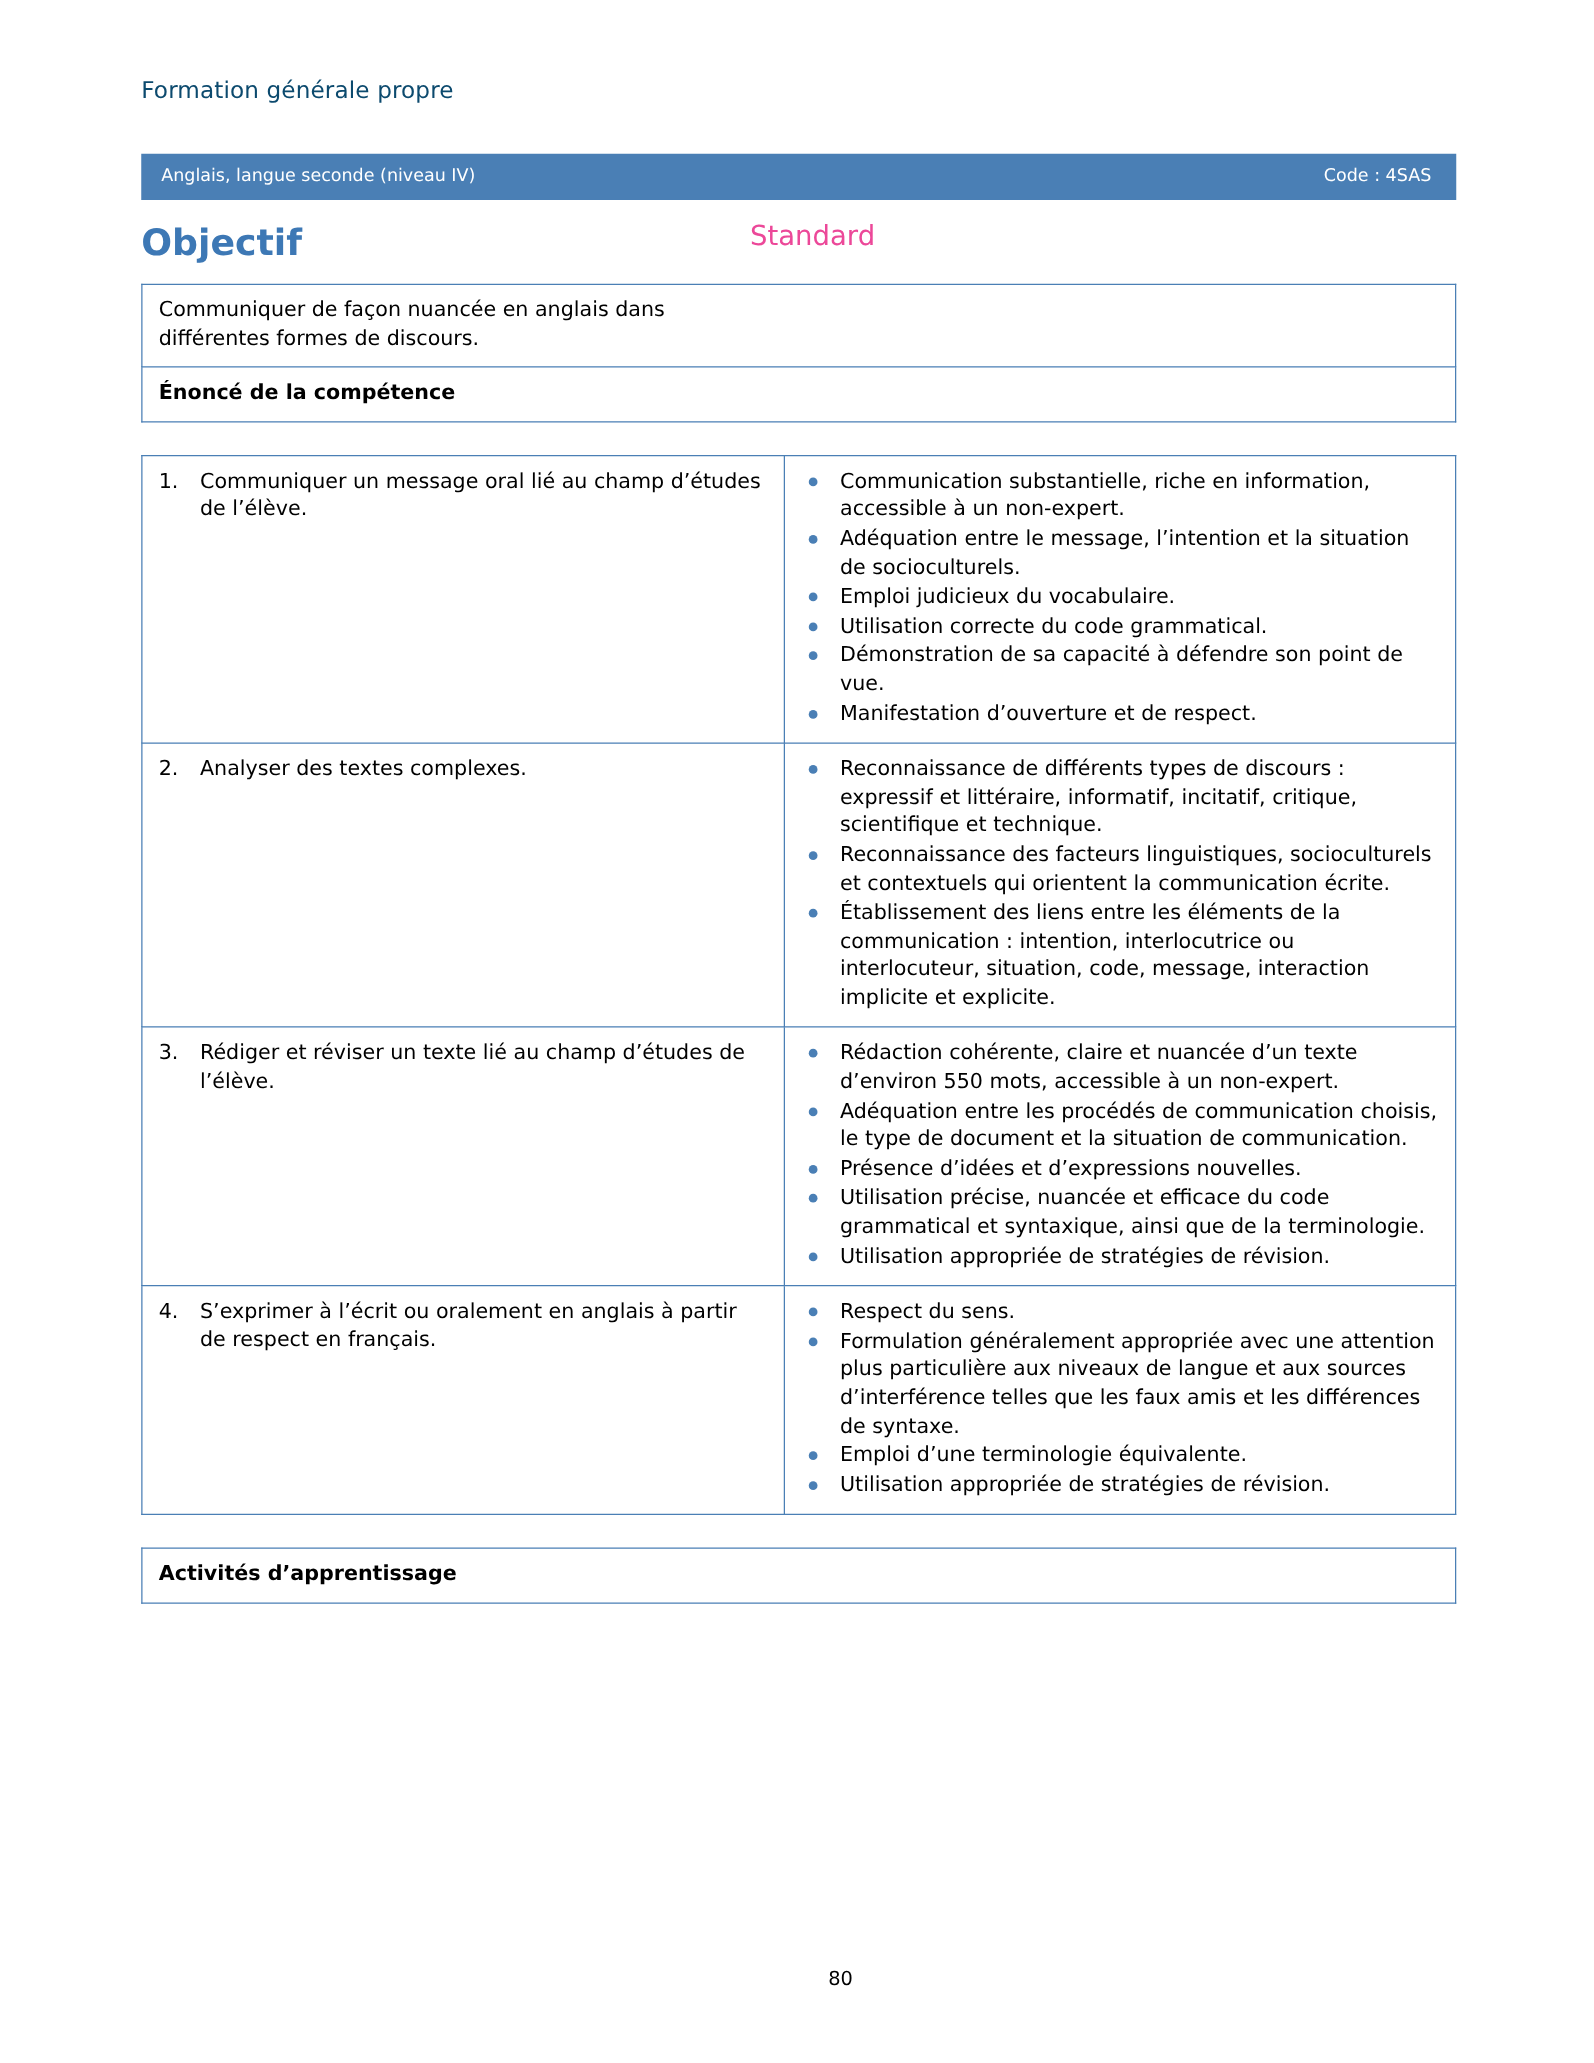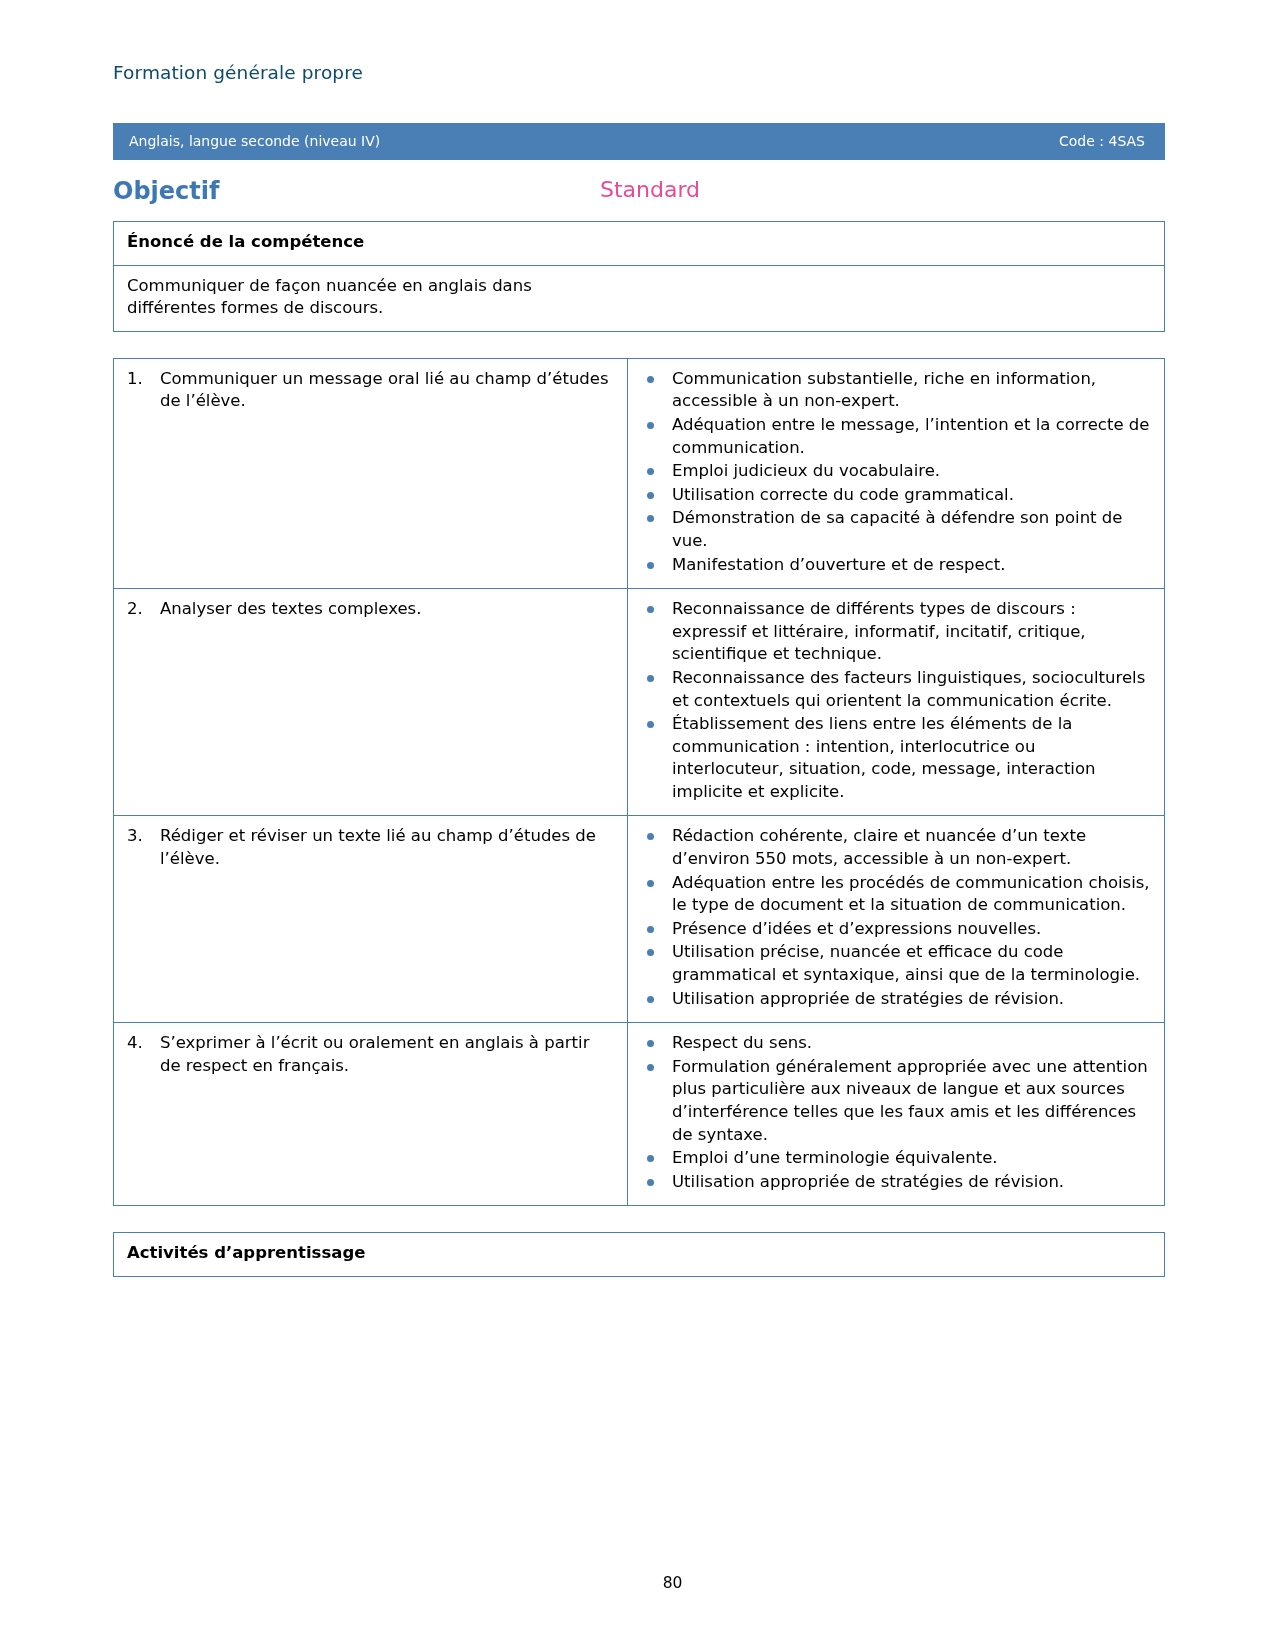--- a/index.html
+++ b/index.html
@@ -40,21 +40,21 @@
     padding-right: 4px;
   }
   .col-heads {
     display: flex;
     margin-top: 17px;
     margin-bottom: 16px;
   }
   .col-heads .objectif {
     width: 487px;
     color: #3d78b5;
-    font-size: 24px;
+    font-size: 29px;
     font-weight: bold;
   }
   .col-heads .standard {
     color: #ec4899;
     font-size: 22px;
     font-weight: normal;
   }
   table.doc {
     width: 100%;
     border-collapse: collapse;
@@ -136,26 +136,26 @@
   </div>
 
   <div class="col-heads">
     <div class="objectif">Objectif</div>
     <div class="standard">Standard</div>
   </div>
 
   <table class="doc">
     <tbody>
         <tr>
+      <td>
+        <span style="display:inline-block;max-width:470px">Communiquer de façon nuancée en anglais dans différentes formes de discours.</span>
+      </td>
+    </tr>
+    <tr>
       <td class="hdr-cell">Énoncé de la compétence</td>
-    </tr>
-    <tr>
-      <td>
-        <span style="display:inline-block;max-width:470px">Communiquer de façon nuancée en anglais dans différentes formes de discours.</span>
-      </td>
     </tr>
   </tbody>
     </table>
 
   <div class="spacer"></div>
 
   <table class="doc">
     <tbody>
 
     <tr>
@@ -163,21 +163,21 @@
         <ol class="elems">
           <li>
             <span class="num">1.</span>
             <span>Communiquer un message oral lié au champ d’études de l’élève.</span>
           </li>
         </ol>
       </td>
       <td>
         <ul class="crit">
           <li>Communication substantielle, riche en information, accessible à un non-expert.</li>
-          <li>Adéquation entre le message, l’intention et la correcte de communication.</li>
+          <li>Adéquation entre le message, l’intention et la situation de socioculturels.</li>
           <li>Emploi judicieux du vocabulaire.</li>
           <li>Utilisation correcte du code grammatical.</li>
           <li>Démonstration de sa capacité à défendre son point de vue.</li>
           <li>Manifestation d’ouverture et de respect.</li>
         </ul>
       </td>
     </tr>
 
     <tr>
       <td class="col-left">

